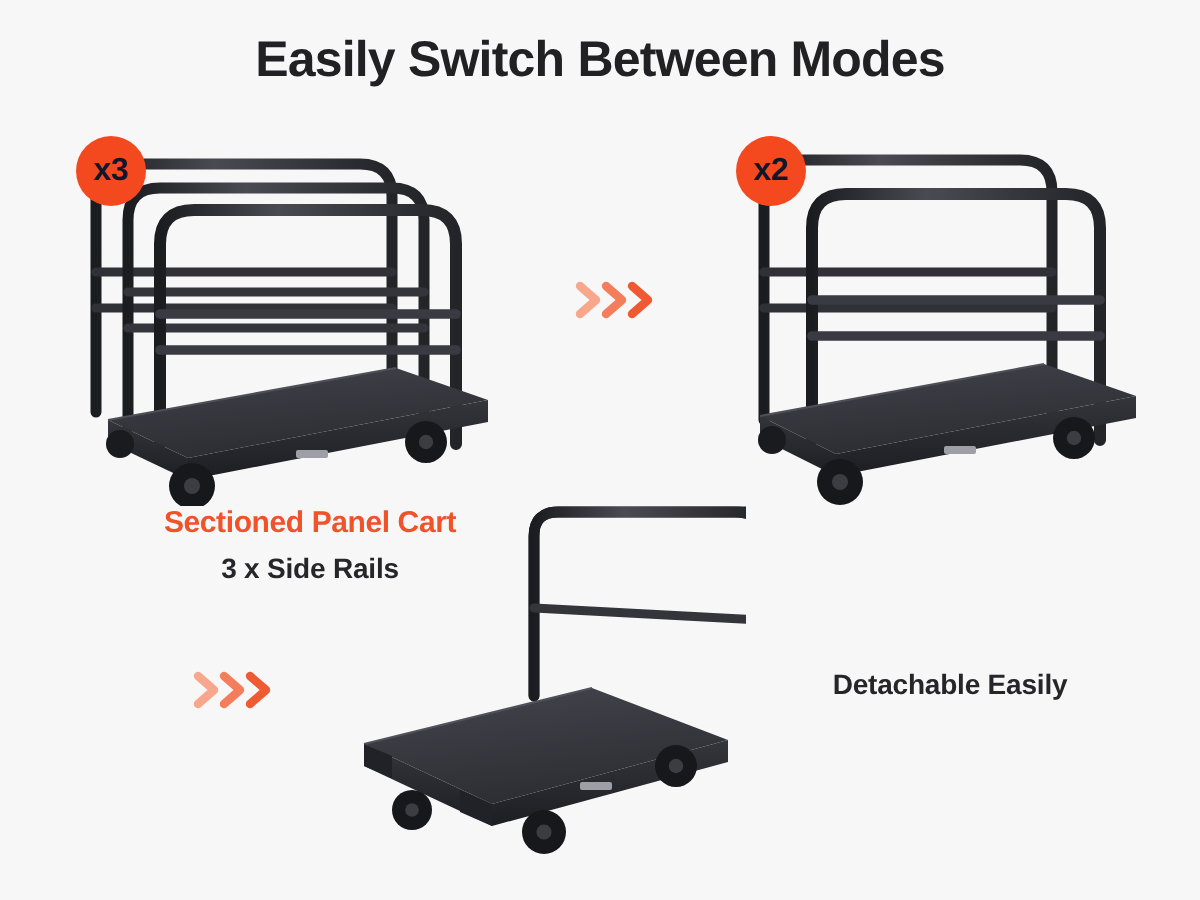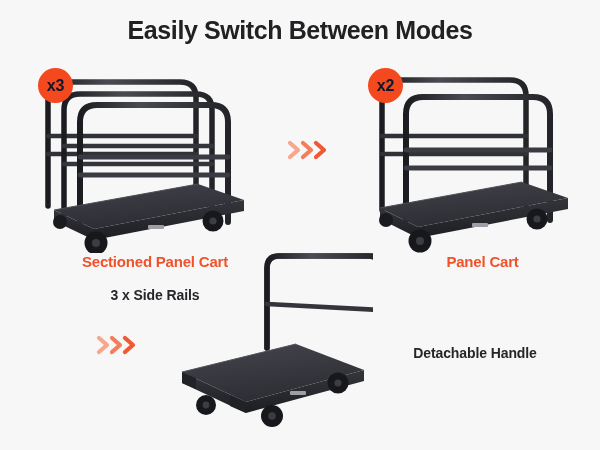--- a/index.html
+++ b/index.html
@@ -76,21 +76,21 @@
     color: #f0522a;
     letter-spacing: -0.2px;
     line-height: 20px;
   }
   .caption .caption-sub {
     font-size: 14px;
     font-weight: bold;
     color: #26262a;
     letter-spacing: -0.1px;
     line-height: 20px;
-    margin-top: 13px;
+    margin-top: 2px;
   }
 
   #caption-sectioned { left: 20px;  top: 252px; width: 270px; }
   #caption-panel     { left: 375px; top: 252px; width: 215px; }
   #caption-flatbed   { left: 360px; top: 330px; width: 230px; }
 
   
   .chevrons {
     position: absolute;
     display: flex;
@@ -235,21 +235,20 @@
         <circle cx="26" cy="162" r="7" fill="#1a1b1f"></circle>
       </g>
     </svg>
   </div>
 
   <div class="count-badge" id="badge-x2">
     <span>x2</span>
   </div>
 
   <div class="caption" id="caption-panel">
-    <div class="caption-title">Panel Cart</div>
   </div>
 
   <div class="cart-figure" id="cart-flatbed">
     <svg viewBox="0 0 205 180" width="205" height="180" aria-hidden="true">
       <defs>
         <linearGradient id="deckTopC" x1="0" y1="0" x2="0.35" y2="1">
           <stop offset="0%" stop-color="#45464d"></stop>
           <stop offset="100%" stop-color="#2d2e34"></stop>
         </linearGradient>
         <linearGradient id="deckFrontC" x1="0" y1="0" x2="0" y2="1">
@@ -293,21 +292,21 @@
       </g>
       <g>
         <path d="M163,126 L177,126 L174,135 L166,135 Z" fill="#d9dade"></path>
         <circle cx="170" cy="131" r="10.5" fill="#17181b"></circle>
         <circle cx="170" cy="131" r="3.6" fill="#3c3d43"></circle>
       </g>
     </svg>
   </div>
 
   <div class="caption" id="caption-flatbed">
-    <div class="caption-sub">Detachable Handle</div>
+    <div class="caption-sub">Detachable Easily</div>
   </div>
 
   <div class="chevrons" id="arrow-top">
     <svg width="44" height="22" viewBox="0 0 44 22" aria-hidden="true">
       <g fill="none" stroke-width="4.2" stroke-linecap="round" stroke-linejoin="round">
         <polyline points="3,4 11,11 3,18" stroke="#f8a78d"></polyline>
         <polyline points="16,4 24,11 16,18" stroke="#f47e5b"></polyline>
         <polyline points="29,4 37,11 29,18" stroke="#ef5a32"></polyline>
       </g>
     </svg>

